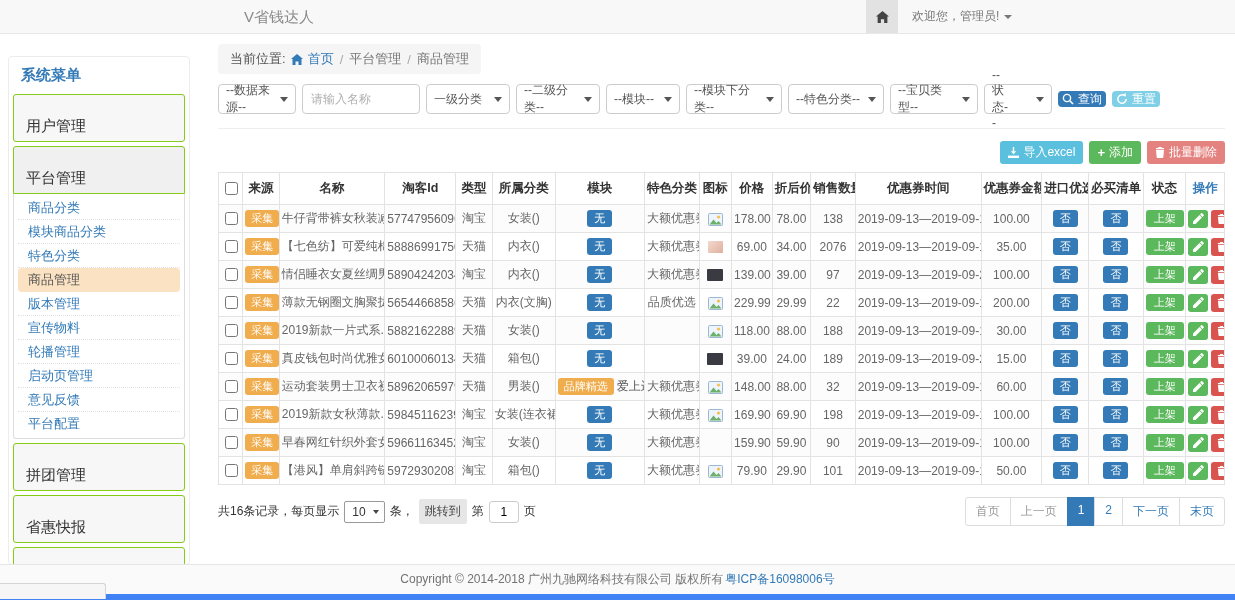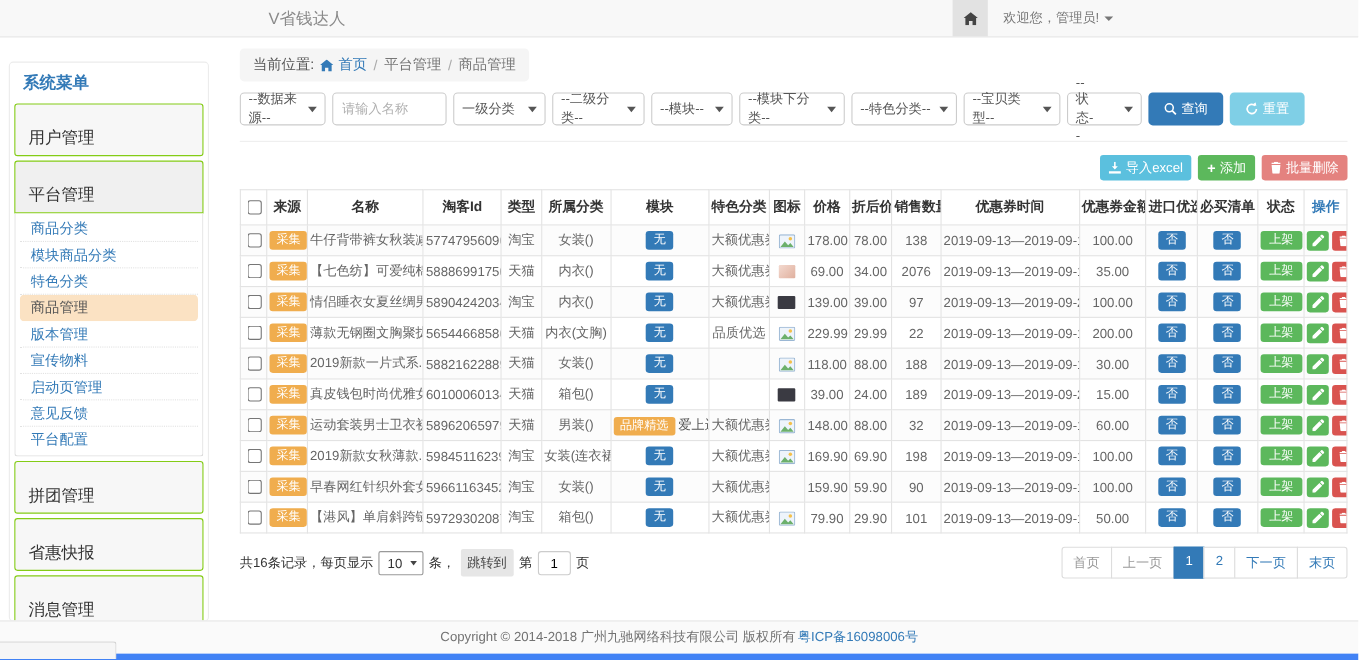--- a/index.html
+++ b/index.html
@@ -38,21 +38,21 @@
   .breadcrumb .sep { color:#aaa; margin:0 1px; }
   .breadcrumb .crumb { color:#777; }
   
   .filters { display:flex; align-items:center; gap:6px; margin-top:10px; padding-bottom:14px; border-bottom:1px solid #eee; }
   .fsel { height:30px; border:1px solid #ccc; border-radius:4px; background:#fff; display:inline-flex;
     align-items:center; justify-content:space-between; padding:0 7px; font-size:12px; color:#555; cursor:pointer; flex:none; }
   .fsel .arr { width:0; height:0; border-left:4px solid transparent; border-right:4px solid transparent; border-top:5px solid #555; margin-left:5px; }
   .finput { height:30px; border:1px solid #ccc; border-radius:4px; padding:0 8px; font-size:12px; color:#555; flex:none; }
   .finput::placeholder { color:#b0b0b0; }
   .btn { border:none; border-radius:4px; color:#fff; font-size:12px; display:inline-flex; align-items:center;
-    gap:4px; cursor:pointer; padding:0 14px; height:30px; }
+    gap:4px; cursor:pointer; padding:0 4px; height:16px; }
   .btn-primary { background:#337ab7; }
   .btn-reset { background:#7fcfe6; }
   
   .actions { display:flex; justify-content:flex-end; gap:6px; margin:12px 0 8px; }
   .actions .btn { height:23px; padding:0 8px; border-radius:3px; }
   .btn-info { background:#5bc0de; }
   .btn-success { background:#5cb85c; }
   .btn-danger-soft { background:#e4827f; }
   .plus-glyph { font-size:13px; font-weight:bold; line-height:1; }
   
@@ -123,20 +123,21 @@
         </div>
         <div class="sb-group open">
           <div class="sb-group-head">平台管理</div>
           <div class="sb-sublist">
             <div class="sb-sub">商品分类</div>
             <div class="sb-sub">模块商品分类</div>
             <div class="sb-sub">特色分类</div>
             <div class="sb-sub active">商品管理</div>
             <div class="sb-sub">版本管理</div>
             <div class="sb-sub">宣传物料</div>
+            <div class="sb-sub">轮播管理</div>
             <div class="sb-sub">启动页管理</div>
             <div class="sb-sub">意见反馈</div>
             <div class="sb-sub">平台配置</div>
           </div>
         </div>
         <div class="sb-group">
           <div class="sb-group-head">拼团管理</div>
         </div>
         <div class="sb-group">
           <div class="sb-group-head">省惠快报</div>
@@ -163,21 +164,21 @@
       <span class="sep">/</span>
       <span class="crumb">平台管理</span>
       <span class="sep">/</span>
       <span class="crumb">商品管理</span>
     </div>
 
     <div class="filters">
       <div id="filter-controls" style="display:contents"><div class="fsel" style="width: 78px;">
             <span>--数据来源--</span>
             <span class="arr"></span>
-          </div><input class="finput" placeholder="请输入名称" style="width: 104px;"><div class="fsel" style="width: 84px;">
+          </div><input class="finput" placeholder="请输入名称" style="width: 118px;"><div class="fsel" style="width: 84px;">
             <span>一级分类</span>
             <span class="arr"></span>
           </div><div class="fsel" style="width: 84px;">
             <span>--二级分类--</span>
             <span class="arr"></span>
           </div><div class="fsel" style="width: 74px;">
             <span>--模块--</span>
             <span class="arr"></span>
           </div><div class="fsel" style="width: 96px;">
             <span>--模块下分类--</span>

